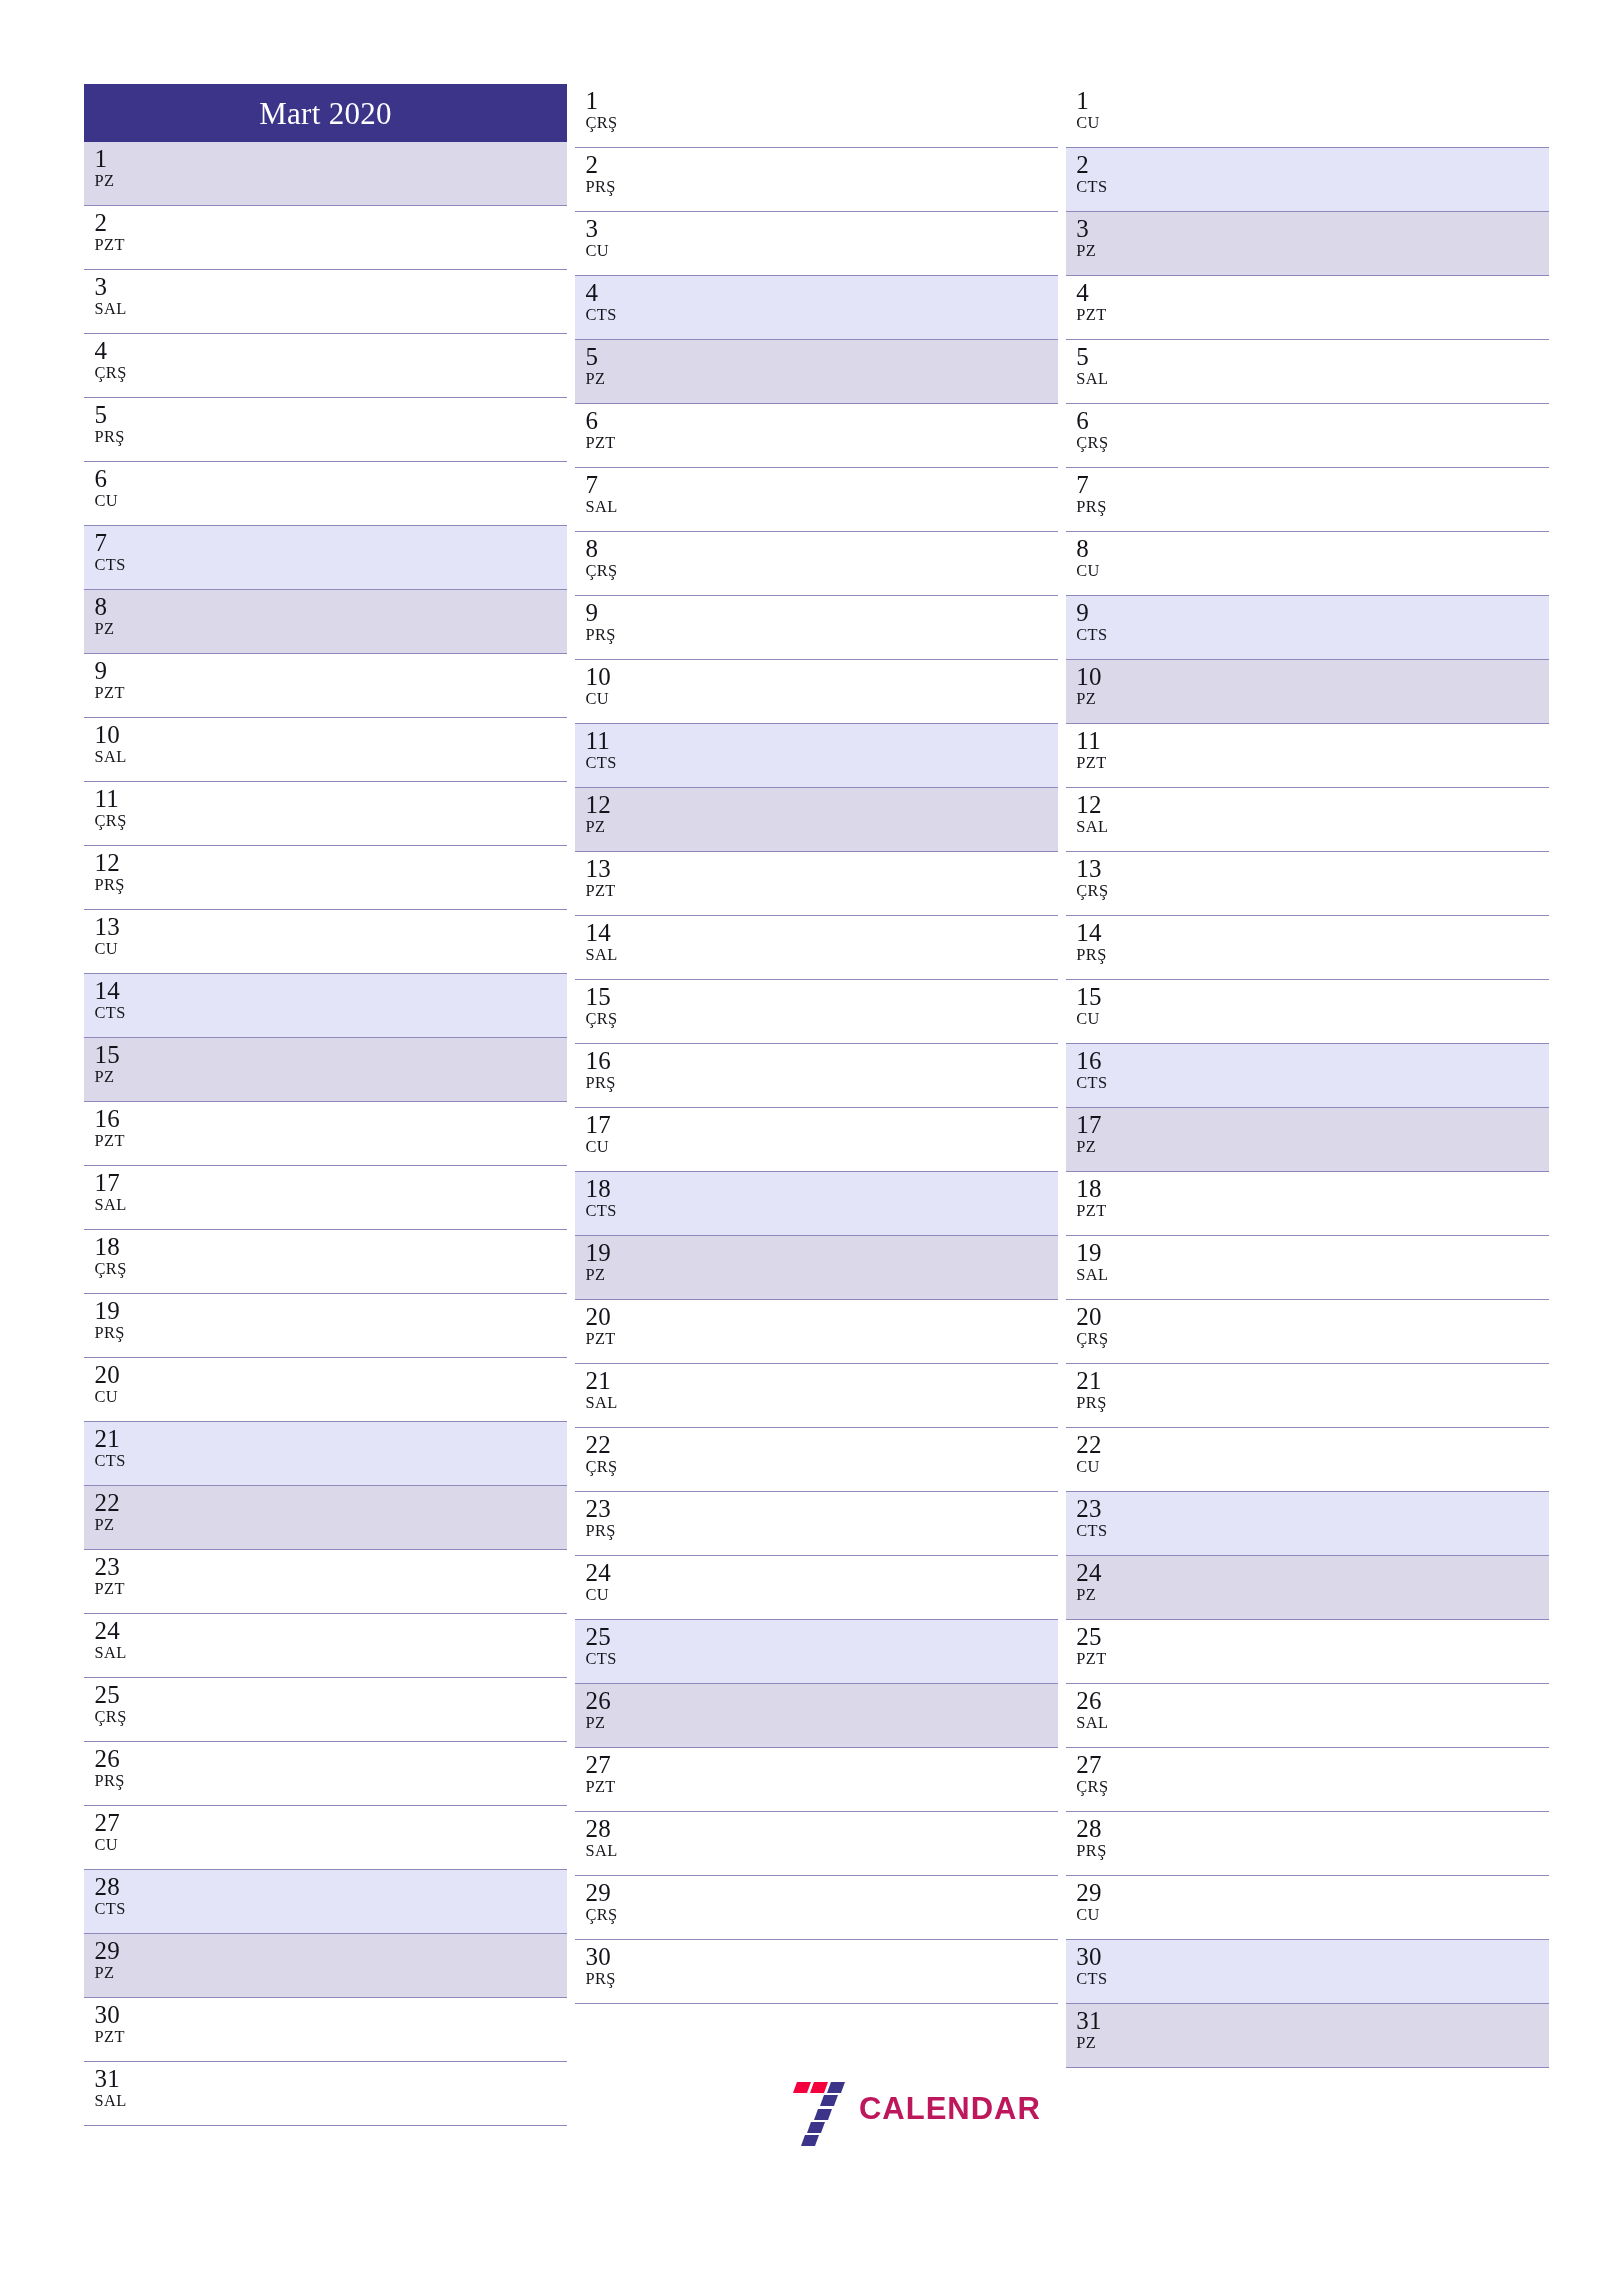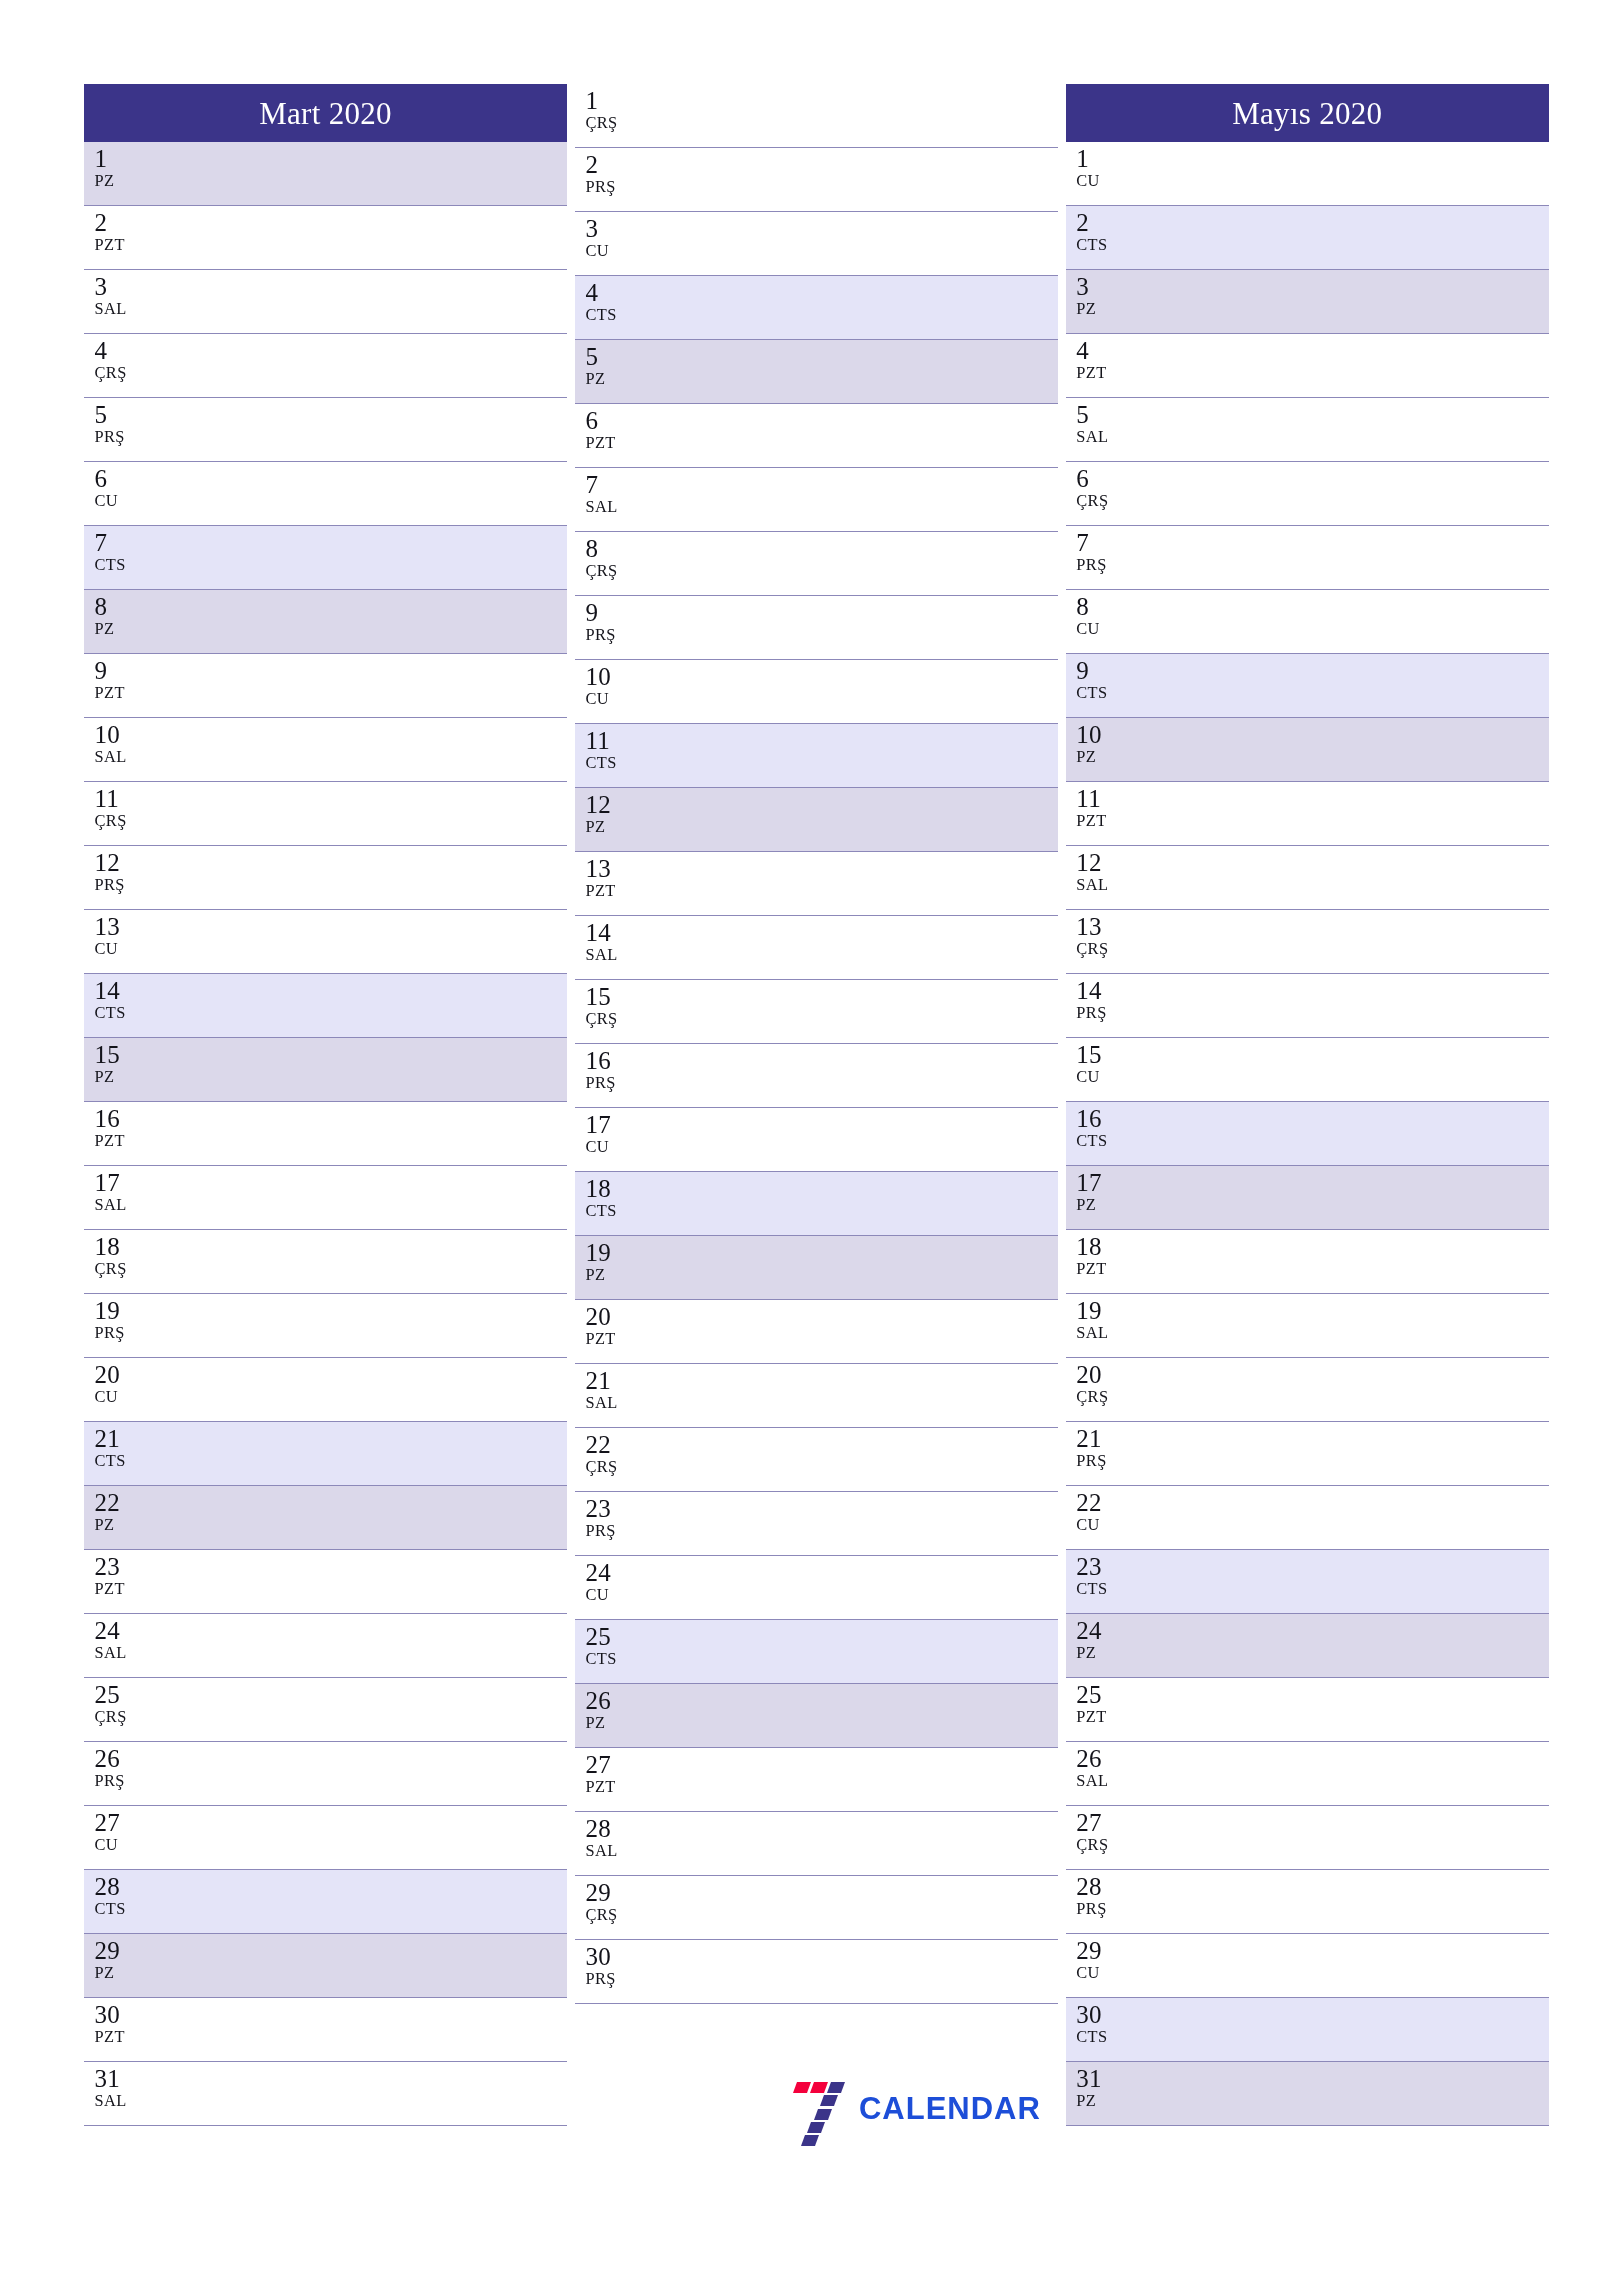--- a/index.html
+++ b/index.html
@@ -111,21 +111,21 @@
   .bm-r3 { left: 38px; top: 1.3px;  width: 13.7px; height: 11px; transform: skewX(-20deg); }
   .bm-d1 { left: 31px; top: 14.4px; width: 13.7px; height: 11px; transform: skewX(-20deg); }
   .bm-d2 { left: 25px; top: 27.5px; width: 13.7px; height: 11px; transform: skewX(-20deg); }
   .bm-d3 { left: 18.3px; top: 41px; width: 13.7px; height: 11px; transform: skewX(-20deg); }
   .bm-d4 { left: 11.8px; top: 54px; width: 13.7px; height: 11px; transform: skewX(-20deg); }
 
   .brand-text {
     font-family: "Liberation Sans", "DejaVu Sans", sans-serif;
     font-size: 31px;
     font-weight: 700;
-    color: #1d4ed8;
+    color: #be185d;
     letter-spacing: 1px;
     line-height: 1;
   }
 </style>
 </head>
 <body>
 
 <div class="page">
   <div class="columns" id="columns">
       <div class="month-col">
@@ -387,21 +387,20 @@
             <i class="bm-r3"></i>
             <i class="bm-d1"></i>
             <i class="bm-d2"></i>
             <i class="bm-d3"></i>
             <i class="bm-d4"></i>
           </span>
           <span class="brand-text">CALENDAR</span>
         </div>
       </div>
       <div class="month-col">
-        <div class="month-header">Mayıs 2020</div>
         <div class="days">
           <div class="day-row">
             <span class="day-num">1</span>
             <span class="day-wd">CU</span>
           </div>
           <div class="day-row sat">
             <span class="day-num">2</span>
             <span class="day-wd">CTS</span>
           </div>
           <div class="day-row sun">

